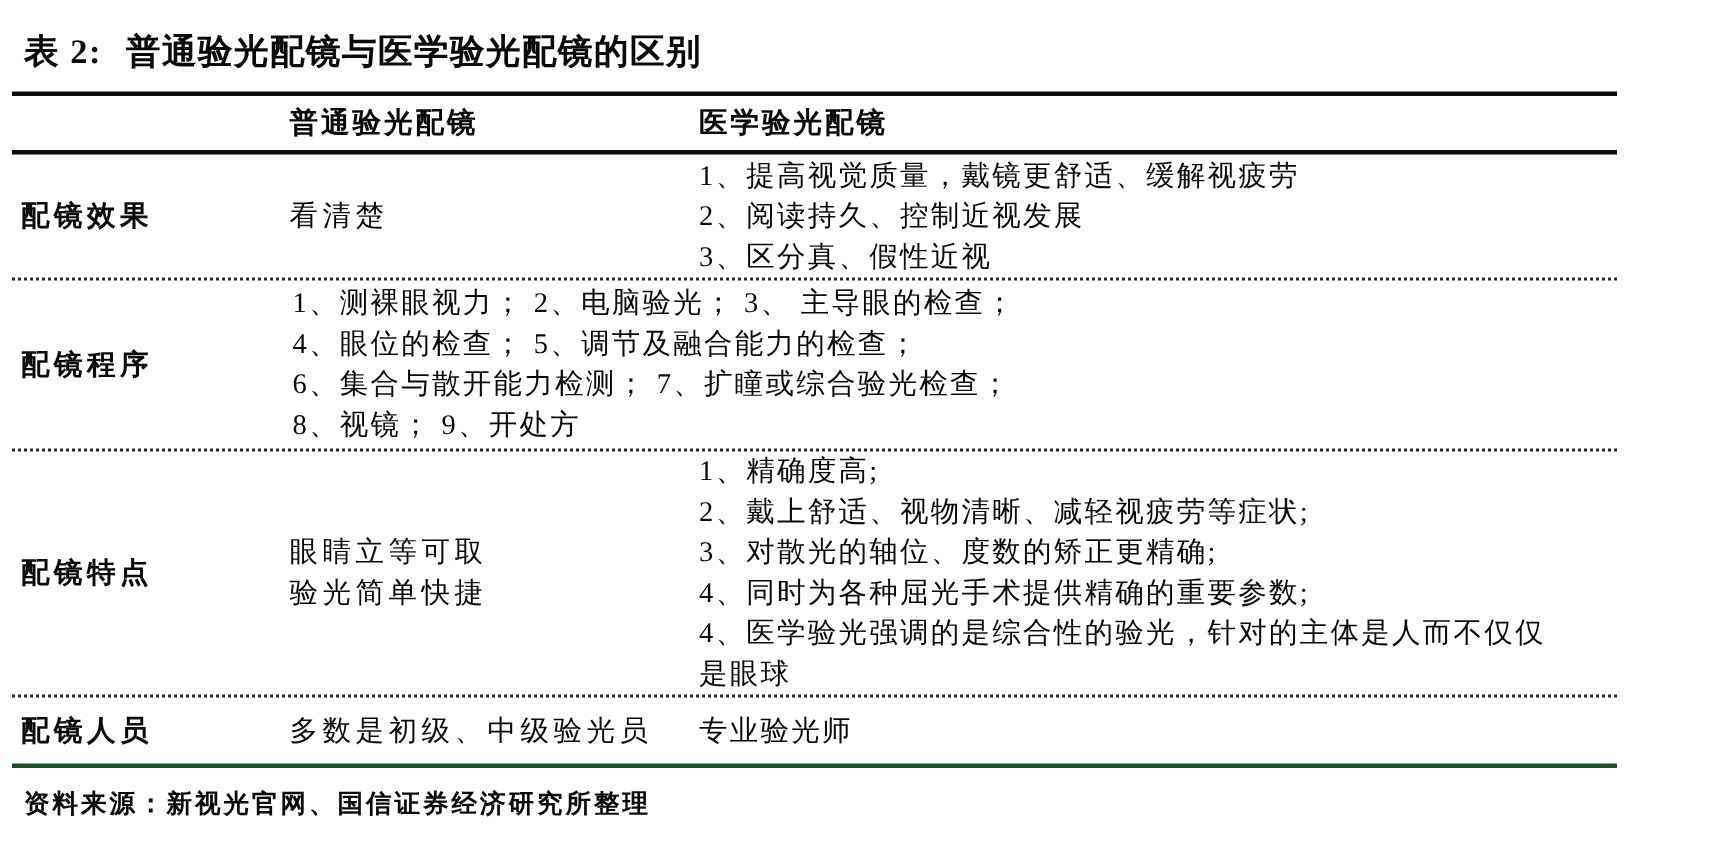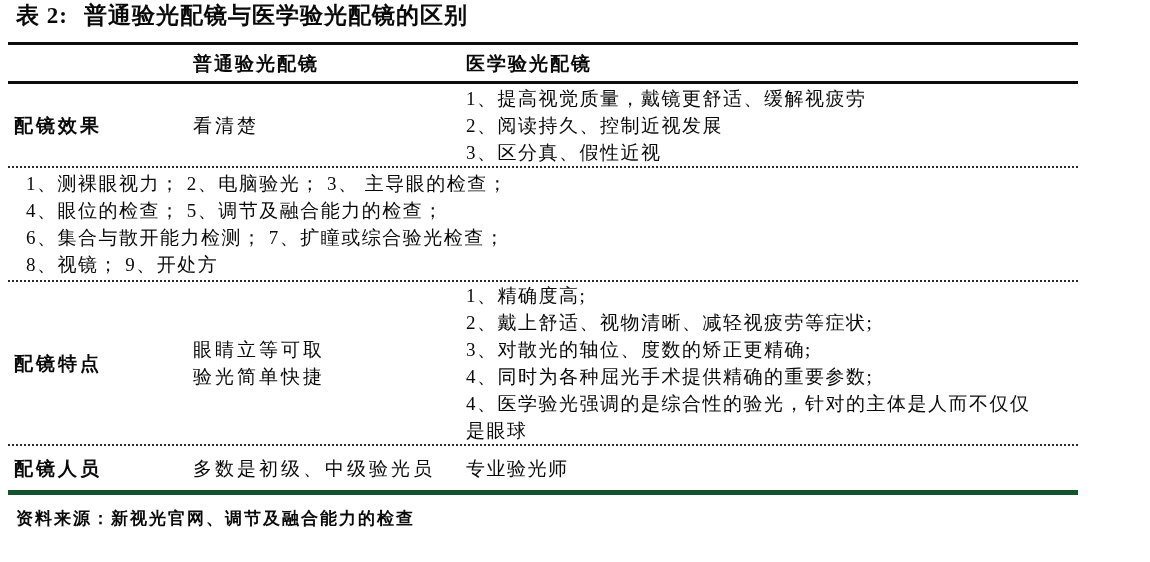--- a/index.html
+++ b/index.html
@@ -9,36 +9,36 @@
     width: 1150px;
     height: 562px;
     overflow: hidden;
     font-family: "Liberation Serif", "DejaVu Serif", serif;
     color: #0a0a0a;
   }
   .page {
     position: relative;
     width: 1070px;
     margin-left: 8px;
-    padding-top: 1px;
+    padding-top: 20px;
   }
   .title {
     margin-left: 8px;
     font-size: 23px;
     font-weight: 700;
     letter-spacing: 1px;
     line-height: 30px;
     margin-bottom: 11px;
     white-space: nowrap;
   }
   .title .prefix { margin-right: 16px; }
   .tbl {
     width: 1070px;
     border-top: 3px solid #0d0d0d;
-    border-bottom: 5px solid #14532d;
+    border-bottom: 3px solid #14532d;
   }
   .trow {
     display: flex;
     align-items: stretch;
   }
   .thead {
     border-bottom: 3px solid #0d0d0d;
   }
   .trow.dotted {
     border-bottom: 2px dotted #2b2b2b;
@@ -111,20 +111,21 @@
         <div class="ln">看清楚</div>
       </div>
       <div class="c3">
         <div class="ln">1、提高视觉质量，戴镜更舒适、缓解视疲劳</div>
         <div class="ln">2、阅读持久、控制近视发展</div>
         <div class="ln">3、区分真、假性近视</div>
       </div>
     </div>
 
     <div class="trow dotted h-r1">
+      <div class="c1">配镜程序</div>
       <div class="c3">
         <div class="ln">1、测裸眼视力； 2、电脑验光； 3、 主导眼的检查；</div>
         <div class="ln">4、眼位的检查； 5、调节及融合能力的检查；</div>
         <div class="ln">6、集合与散开能力检测； 7、扩瞳或综合验光检查；</div>
         <div class="ln">8、视镜； 9、开处方</div>
       </div>
     </div>
 
     <div class="trow dotted h-r2">
       <div class="c1">配镜特点</div>
@@ -147,15 +148,15 @@
       <div class="c2">
         <div class="ln">多数是初级、中级验光员</div>
       </div>
       <div class="c3">
         <div class="ln">专业验光师</div>
       </div>
     </div>
 
   </div>
 
-  <div class="source">资料来源：新视光官网、调节及融合能力的检查</div>
+  <div class="source">资料来源：新视光官网、国信证券经济研究所整理</div>
 
 </div>
 
 </body></html>

